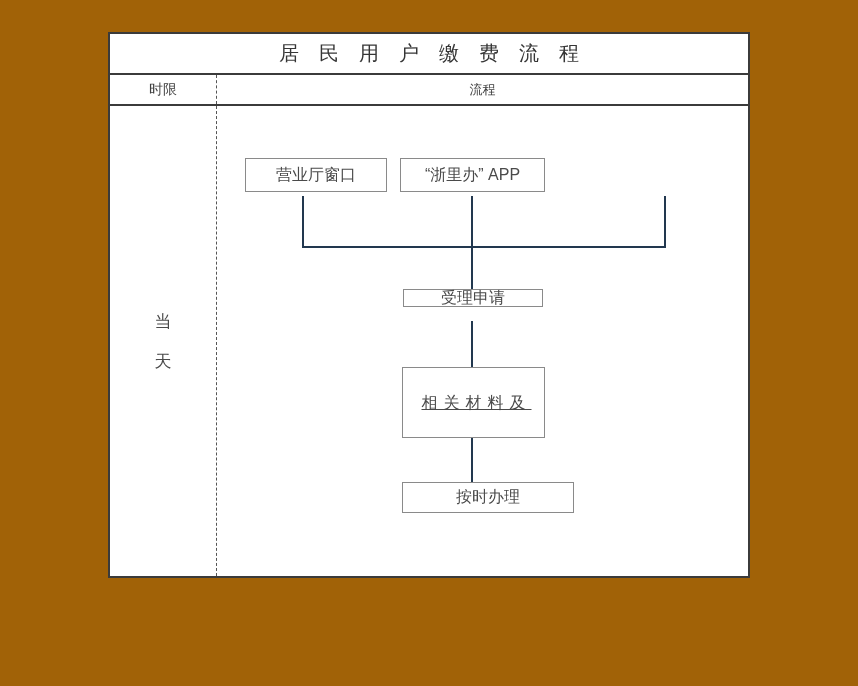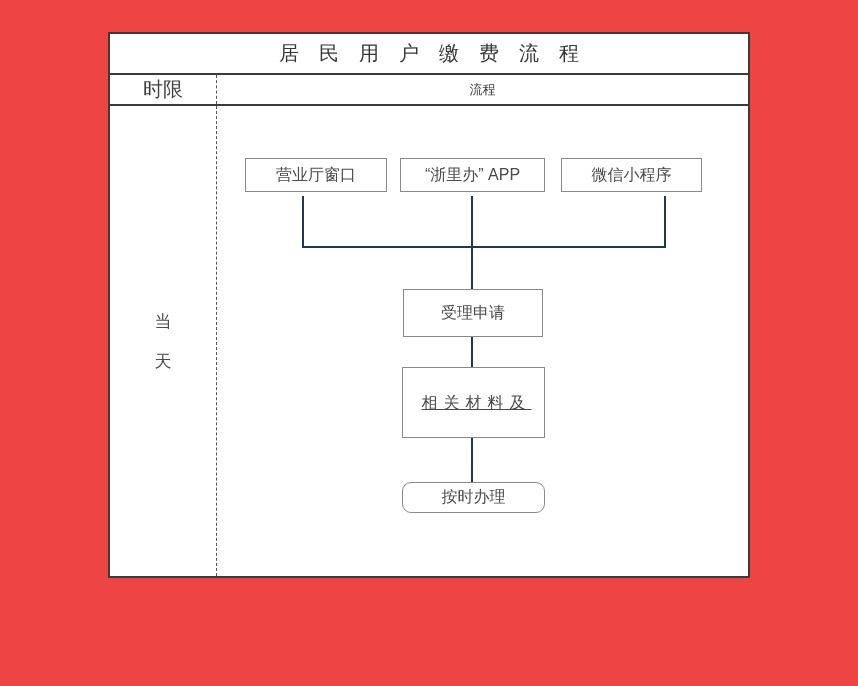--- a/index.html
+++ b/index.html
@@ -1,21 +1,21 @@
 <!DOCTYPE html>
 <html><head>
 <meta charset="utf-8">
 <style>
   * { margin: 0; padding: 0; box-sizing: border-box; }
   html, body { background: #ffffff; }
   .sheet {
     position: relative;
     width: 858px;
     height: 686px;
-    background: #ef4444;
+    background: #a16207;
     font-family: "Liberation Sans", "DejaVu Sans", sans-serif;
     color: #4a4a4a;
     overflow: hidden;
   }
   .frame {
     position: absolute;
     left: 108px; top: 32px;
     width: 642px; height: 546px;
     border: 2px solid #3b3b3b;
     background: #ffffff;
@@ -36,21 +36,21 @@
   }
   
   .header-row {
     position: absolute; left: 0; right: 0; top: 41px; height: 31px;
     border-bottom: 2px solid #3b3b3b;
   }
   .header-left {
     position: absolute; left: 0; top: 0; width: 107px; height: 100%;
     border-right: 1px dashed #555555;
     display: flex; align-items: center; justify-content: center;
-    font-size: 20px; color: #3f3f3f;
+    font-size: 14px; color: #3f3f3f;
   }
   .header-right {
     position: absolute; left: 107px; right: 0; top: 0; height: 100%;
     display: flex; align-items: center; justify-content: center;
     font-size: 13px; color: #3f3f3f;
   }
   
   .body {
     position: absolute; left: 0; right: 0; top: 72px; bottom: 0;
   }
@@ -70,25 +70,25 @@
     border: 1px solid #8a8a8a;
     background: #ffffff;
     display: flex; flex-direction: column; align-items: center; justify-content: center;
     font-size: 16px; color: #4a4a4a;
     white-space: nowrap;
     z-index: 2;
   }
   .box-channel-1 { left: 28px;  top: 52px; width: 142px; height: 34px; }
   .box-channel-2 { left: 183px; top: 52px; width: 145px; height: 34px; }
   .box-channel-3 { left: 344px; top: 52px; width: 141px; height: 34px; }
-  .box-accept    { left: 186px; top: 183px; width: 140px; height: 48px; }
+  .box-accept    { left: 186px; top: 183px; width: 140px; height: 18px; }
   .box-review    { left: 185px; top: 261px; width: 143px; height: 71px; line-height: 30px; }
   .box-review .l1 { letter-spacing: 6px; padding-left: 6px; text-decoration: underline; }
   .box-review .l2 { letter-spacing: 1px; }
-  .box-complete  { left: 185px; top: 376px; width: 143px; height: 31px; border-radius: 9px; }
+  .box-complete  { left: 185px; top: 376px; width: 172px; height: 31px; }
   
   .vline, .hline { position: absolute; background: #22384f; z-index: 1; }
   .vline { width: 2px; }
   .hline { height: 2px; }
   .stub-1 { left: 85px;  top: 90px;  height: 52px; }
   .stub-2 { left: 254px; top: 90px;  height: 94px; }
   .stub-3 { left: 447px; top: 90px;  height: 52px; }
   .collector { left: 85px; top: 140px; width: 364px; }
   .conn-a { left: 254px; top: 215px; height: 47px; }
   .conn-b { left: 254px; top: 332px; height: 45px; }
@@ -112,21 +112,20 @@
 
       <div class="body-left">
         <span>当</span>
         <span>天</span>
       </div>
 
       <div class="canvas">
 
         <div class="fbox box-channel-1">营业厅窗口</div>
         <div class="fbox box-channel-2">“浙里办” APP</div>
-        <div class="fbox box-channel-3">微信小程序</div>
 
         <div class="vline stub-1"></div>
         <div class="vline stub-2"></div>
         <div class="vline stub-3"></div>
         <div class="hline collector"></div>
 
         <div class="fbox box-accept">受理申请</div>
 
         <div class="vline conn-a"></div>
 

